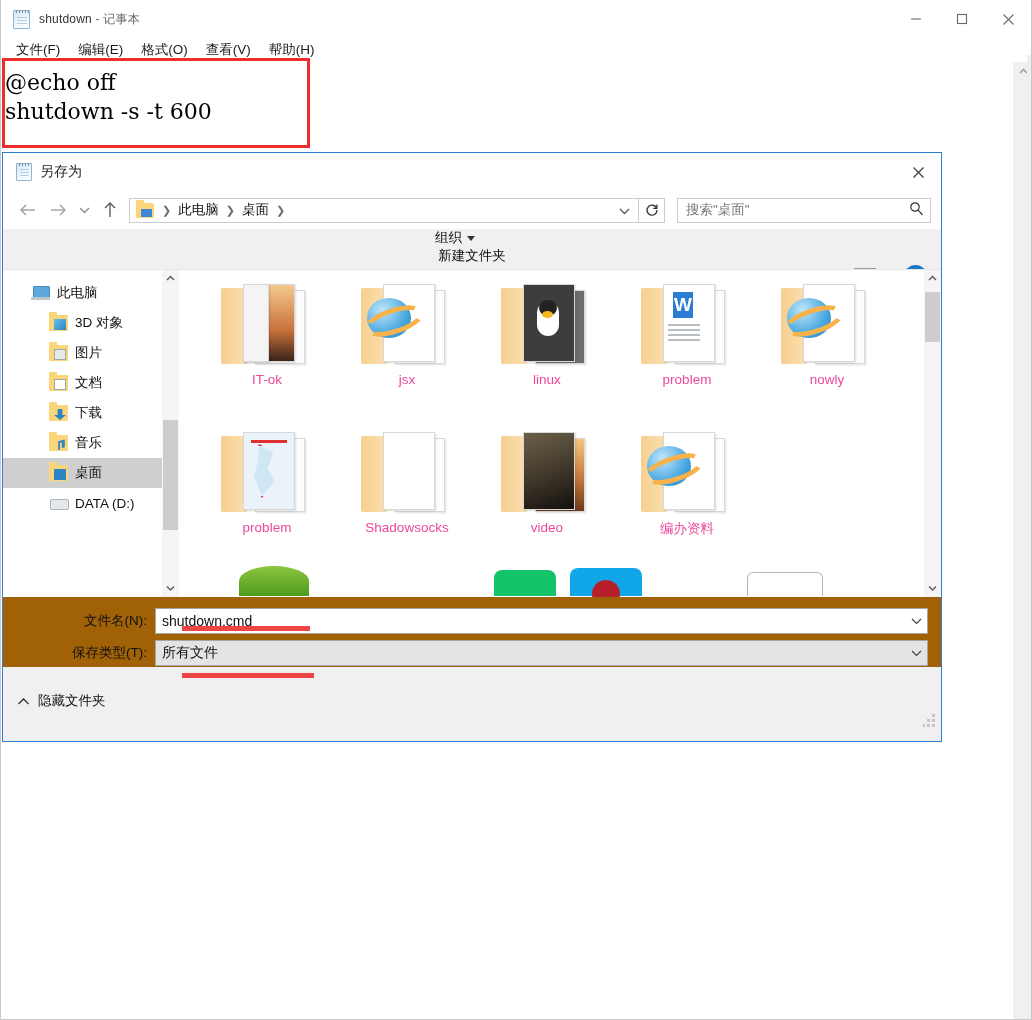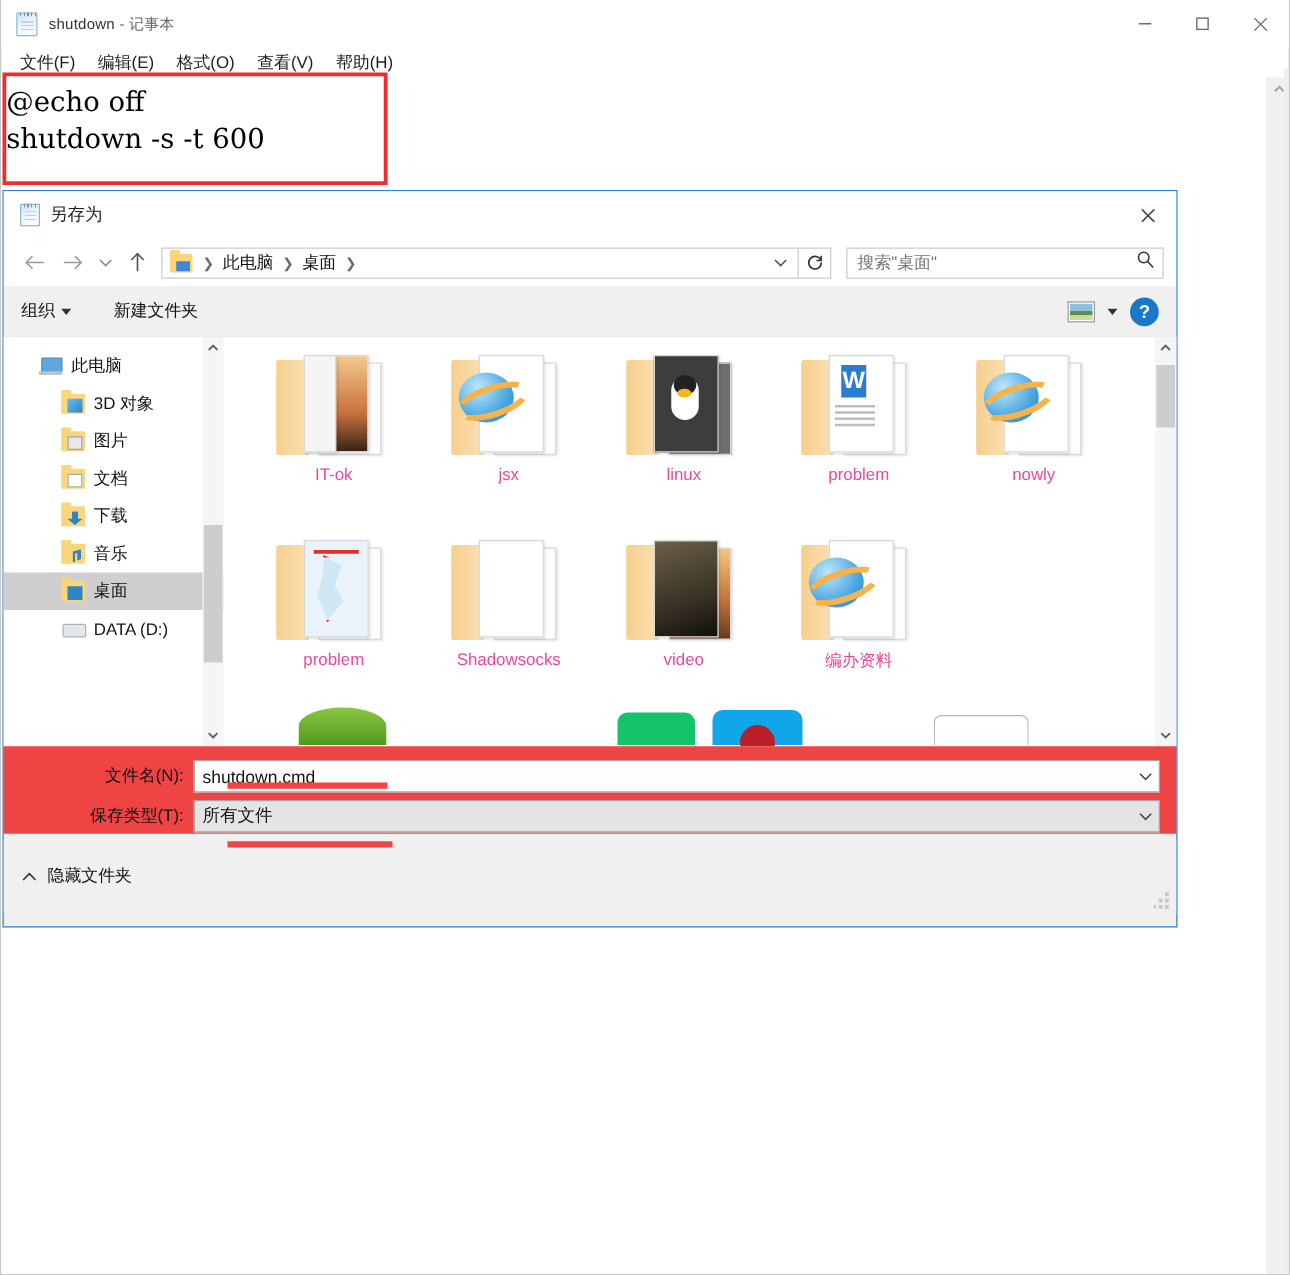--- a/index.html
+++ b/index.html
@@ -120,21 +120,21 @@
     width:26px; height:25px; border:1px solid #ccc; border-left:none; background:#fff;
     display:flex; align-items:center; justify-content:center; color:#333;
   }
   .searchbox {
     width:254px; height:25px; margin-left:12px; border:1px solid #cccccc; background:#fff;
     display:flex; align-items:center; padding:0 6px 0 8px;
   }
   .searchbox .ph { flex:1; font-size:13.5px; color:#767676; }
 
   
-  .cmdbar { position:relative; height:40px; background:#f0f0f0; display:flex; align-items:center; padding:0 14px; }
+  .cmdbar { position:relative; height:40px; background:#f0f0f0; display:flex; align-items:center; padding:0 14px;flex-direction:column; }
   .cmd-item { font-size:13.5px; color:#111; display:flex; align-items:center; gap:5px; }
   .cmd-item.organize { margin-right:34px; }
   .caret-dn { width:0;height:0;border-left:4px solid transparent;border-right:4px solid transparent;border-top:5px solid #333; }
   .cmd-right { margin-left:auto; display:flex; align-items:center; gap:10px; }
   .view-ico {
     width:22px;height:17px;border:1px solid #9a9a9a;background:#fff;position:relative;overflow:hidden;
   }
   .view-ico:before{content:"";position:absolute;left:1px;top:1px;right:1px;bottom:1px;
     background:linear-gradient(180deg,#8fbfe0 0 45%, #5f8f46 45% 70%, #cdd9a0 70% 100%);}
   .help-ico {
@@ -185,21 +185,21 @@
     position:absolute; left:6px; top:16px; width:44px; height:40px; border-radius:50%;
     background:radial-gradient(circle at 35% 30%, #bfe6fb, #4aa8e0 60%, #1f7fc0 100%);
   }
   .ie-ball:after{content:"";position:absolute;left:-4px;top:10px;width:52px;height:16px;
     border:5px solid #f0a13a; border-radius:50%; transform:rotate(-18deg); border-color:#f7b24a transparent #f7b24a transparent;}
 
   .list-scroll { position:absolute; right:0; top:0; width:17px; height:100%; background:#f5f5f5; }
   .ls-thumb { position:absolute; left:1px; width:15px; background:#cdcdcd; }
 
   
-  .dlg-form { position:relative; background:#ef4444; padding:10px 0 0 0; }
+  .dlg-form { position:relative; background:#a16207; padding:10px 0 0 0; }
   .form-row { display:flex; align-items:center; height:28px; margin-bottom:4px; }
   .form-label { width:152px; text-align:right; padding-right:8px; font-size:13.5px; color:#111; }
   .input-name {
     width:773px; height:26px; background:#fff; border:1px solid #a6a6a6;
     display:flex; align-items:center; padding-left:6px; font-size:14px; color:#111;
   }
   .input-name .combo-arrow { margin-left:auto; width:22px; display:flex; align-items:center; justify-content:center; }
   .input-type {
     width:773px; height:26px; background:#e4e4e4; border:1px solid #a6a6a6;
     display:flex; align-items:center; padding-left:6px; font-size:14px; color:#111;

